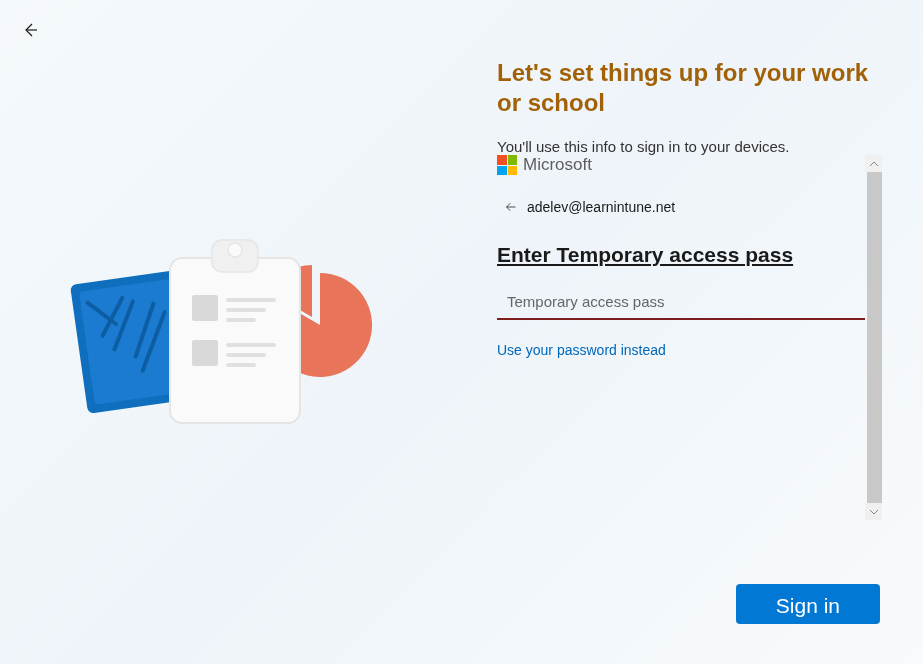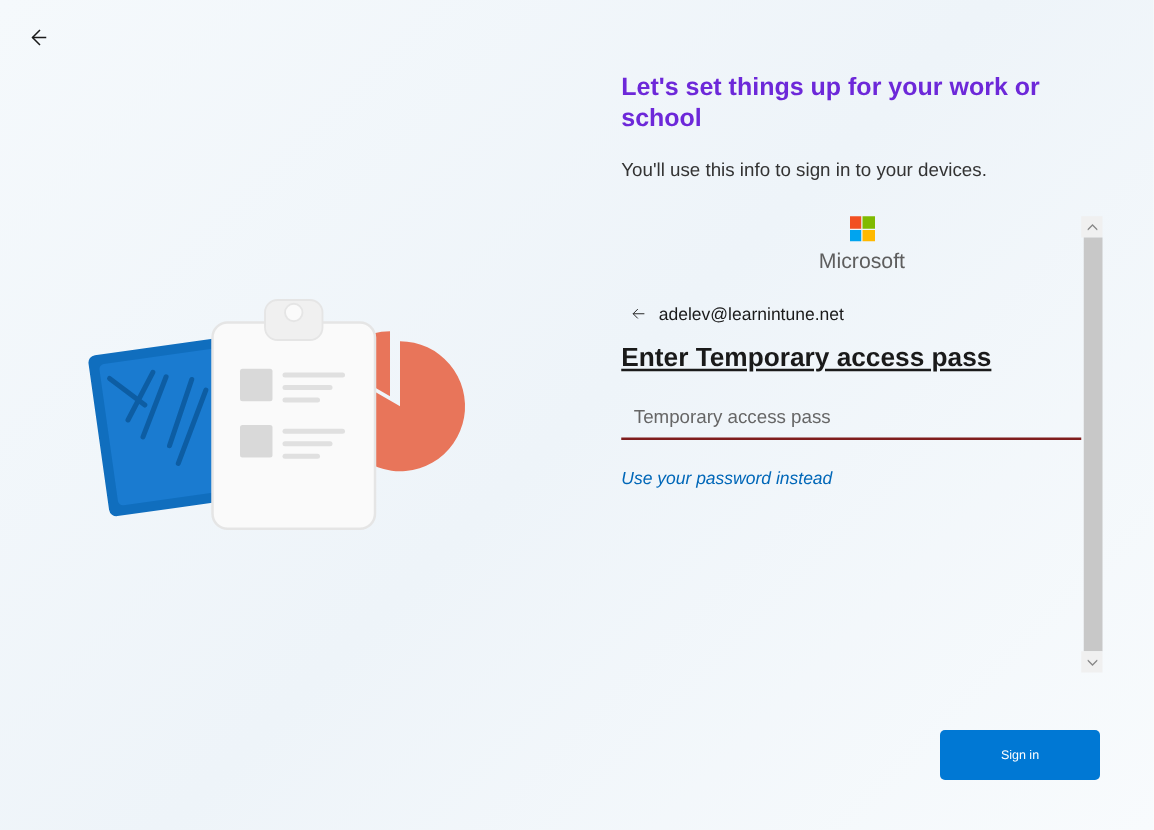--- a/index.html
+++ b/index.html
@@ -30,30 +30,29 @@
       width: 340px;
       height: 210px;
     }
     .content-panel {
       position: absolute;
       left: 497px;
       top: 58px;
       width: 385px;
     }
     .page-title {
-      font-size: 20px;
+      font-size: 24px;
       font-weight: 600;
-      color: #6d28d9;
+      color: #a16207;
       line-height: 1.25;
       margin-bottom: 20px;
     }
     .subtitle {
       font-size: 15px;
       color: #333;
-      margin-bottom: 28px;
     }
     .frame-area {
       position: relative;
       width: 385px;
       height: 365px;
     }
     .scroll-track {
       position: absolute;
       right: 0;
       top: 0;
@@ -79,41 +78,40 @@
       width: 15px;
       height: 331px;
       background: #c8c8c8;
     }
     .scroll-btn.bottom { position: absolute; bottom: 0; }
     .ms-logo-row {
       display: flex;
       align-items: center;
       gap: 6px;
       margin-bottom: 24px;
-      flex-direction: column;
     }
     .ms-logo {
       width: 20px;
       height: 20px;
       display: grid;
       grid-template-columns: 1fr 1fr;
       grid-template-rows: 1fr 1fr;
       gap: 1px;
     }
     .ms-logo div:nth-child(1){ background:#f25022; }
     .ms-logo div:nth-child(2){ background:#7fba00; }
     .ms-logo div:nth-child(3){ background:#00a4ef; }
     .ms-logo div:nth-child(4){ background:#ffb900; }
     .ms-text { font-size: 17px; color: #5e5e5e; font-weight: 500; }
     .account-row {
       display: flex;
       align-items: center;
       gap: 10px;
       margin-left: 8px;
-      margin-bottom: 16px;
+      margin-bottom: 28px;
       cursor: pointer;
     }
     .small-arrow { width: 12px; height: 12px; }
     .account-email { font-size: 14px; color: #1a1a1a; }
     .prompt-title {
       font-size: 21px;
       font-weight: 600;
       color: #1a1a1a;
       margin-bottom: 18px;
       text-decoration: underline;
@@ -128,32 +126,31 @@
       color: #1a1a1a;
       outline: none;
     }
     .input-field::placeholder { color: #666; }
     .alt-link {
       display: inline-block;
       margin-top: 22px;
       font-size: 14px;
       color: #0067b8;
       cursor: pointer;
-      font-style: italic;
     }
     .signin-btn {
       position: absolute;
       right: 43px;
       bottom: 40px;
       background: #0078d4;
       color: #fff;
       border: none;
       border-radius: 4px;
       padding: 10px 40px;
-      font-size: 10px;
+      font-size: 21px;
       cursor: pointer;
       min-width: 128px;
       height: 40px;
     }
   </style>
 </head>
 <body>
 
 <div class="back-arrow">
   <svg viewBox="0 0 16 16" fill="none" stroke="#1a1a1a" stroke-width="1.2">

